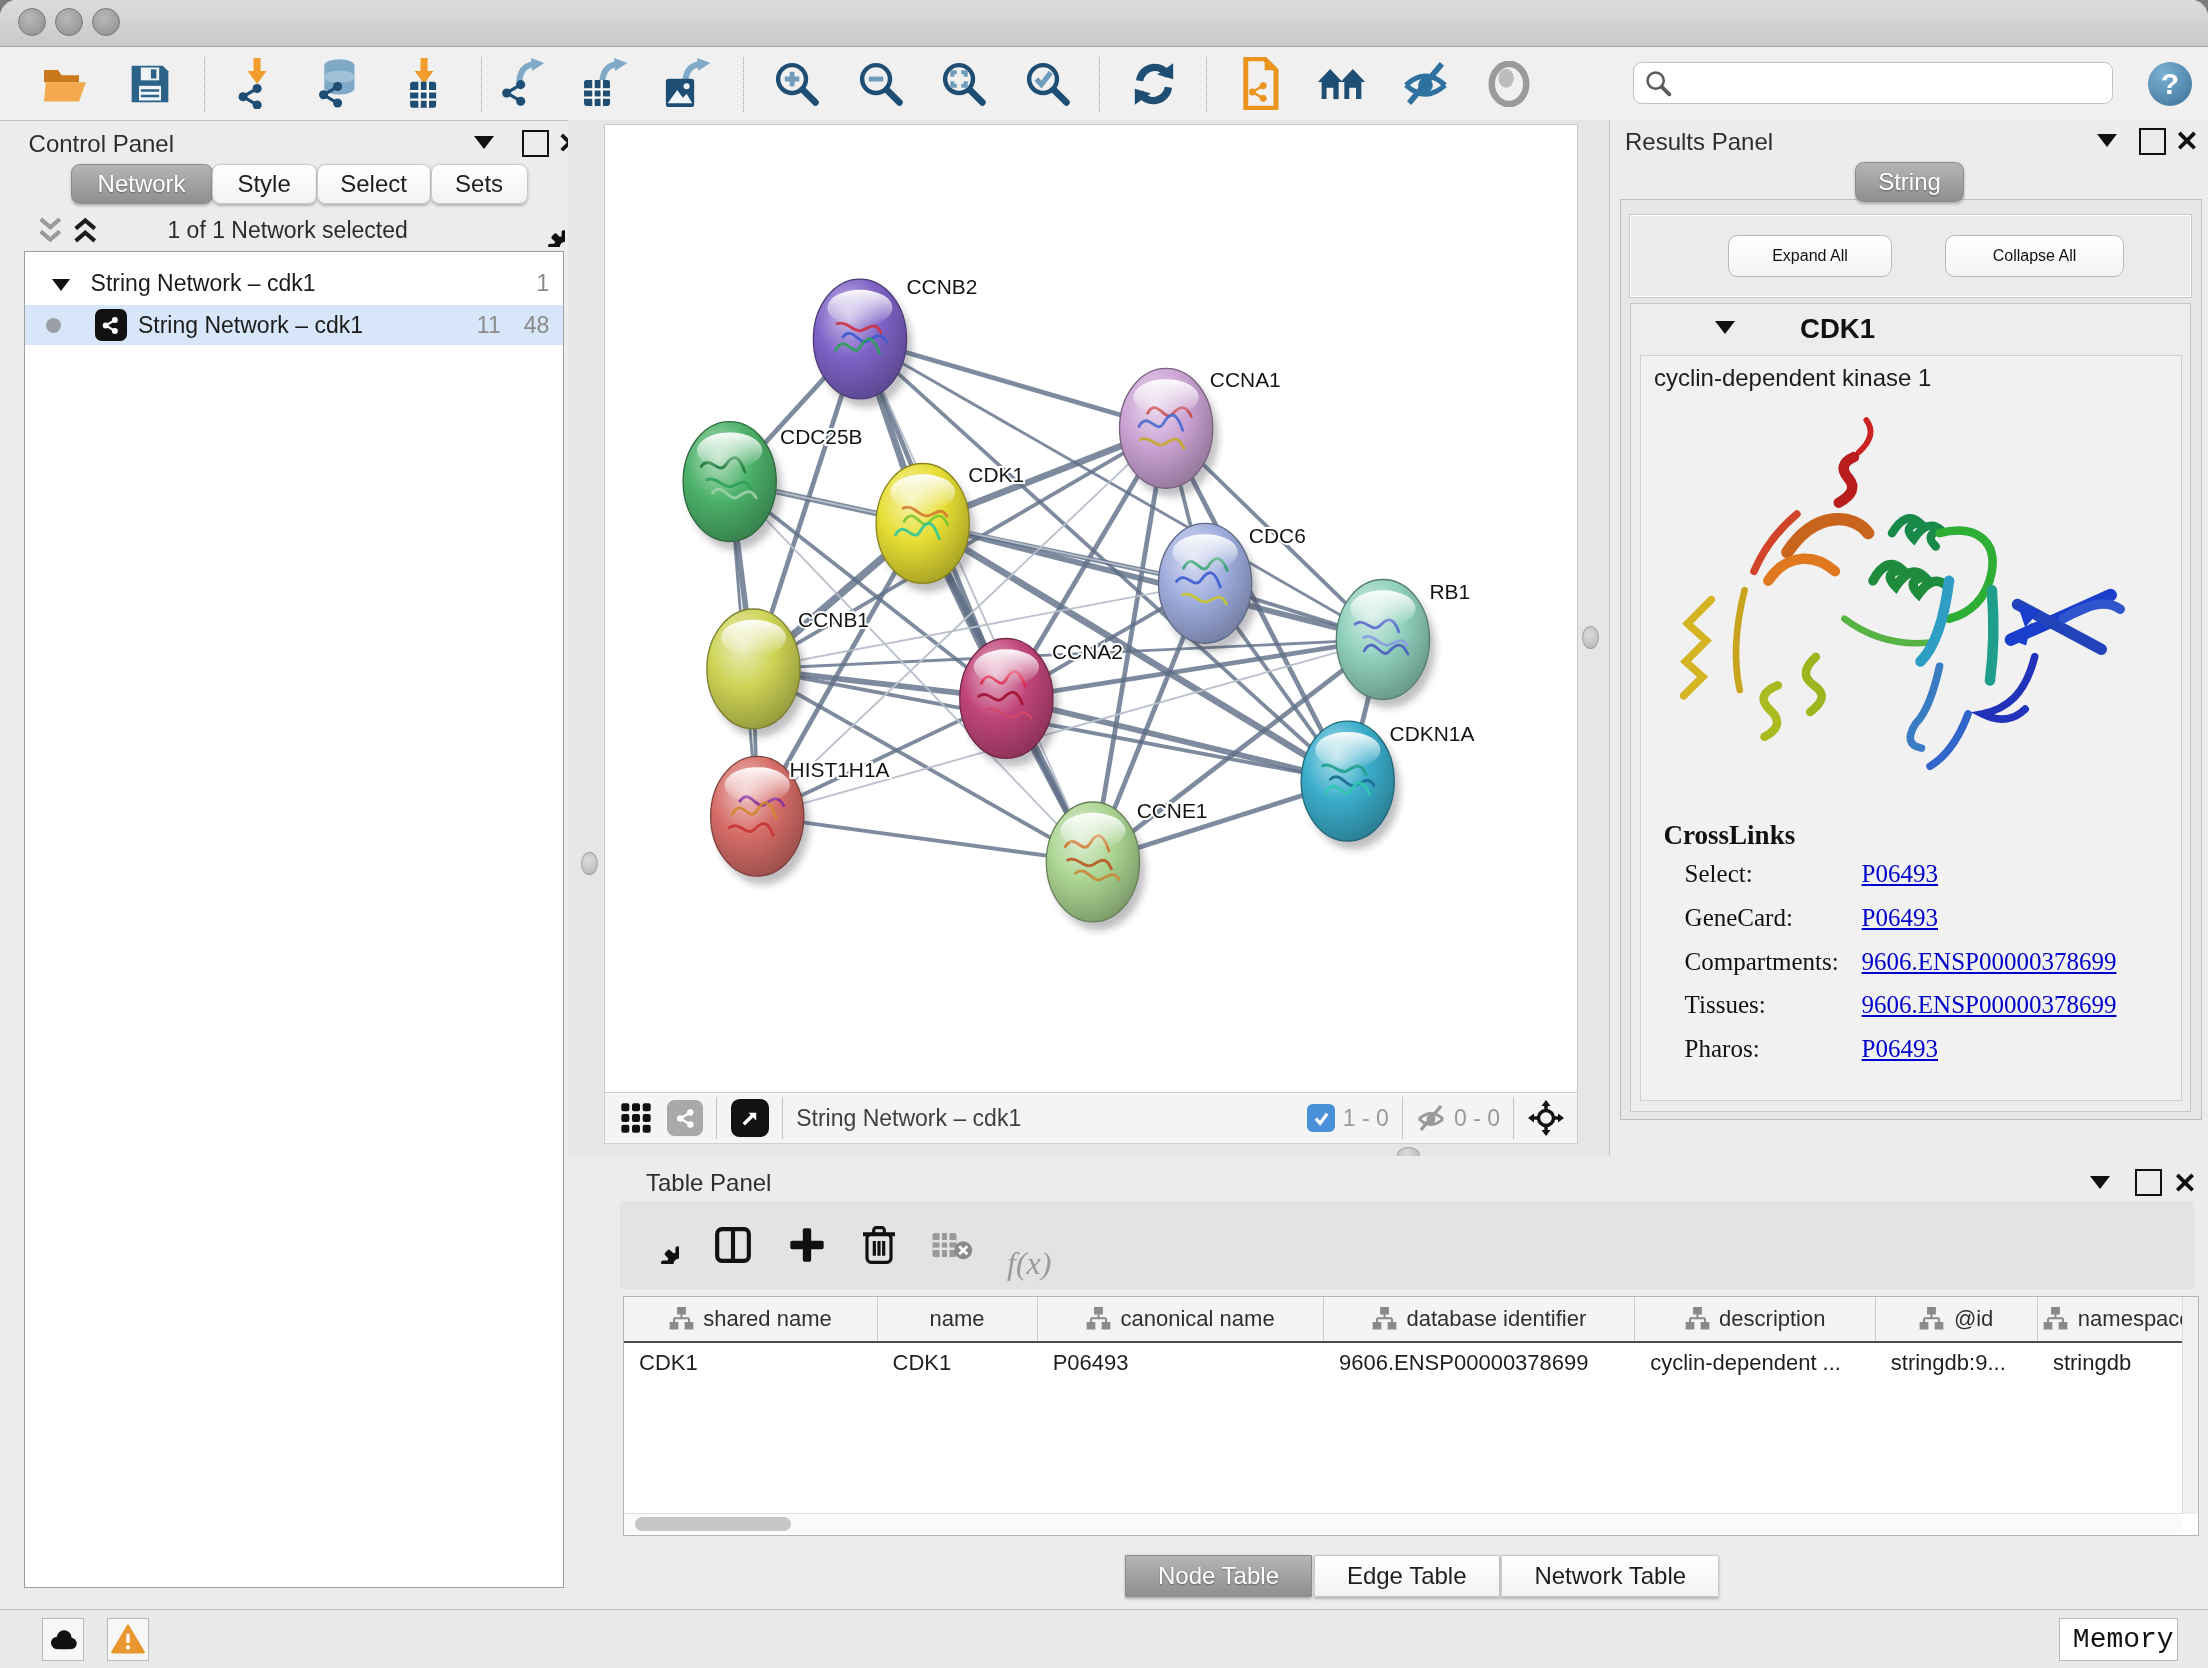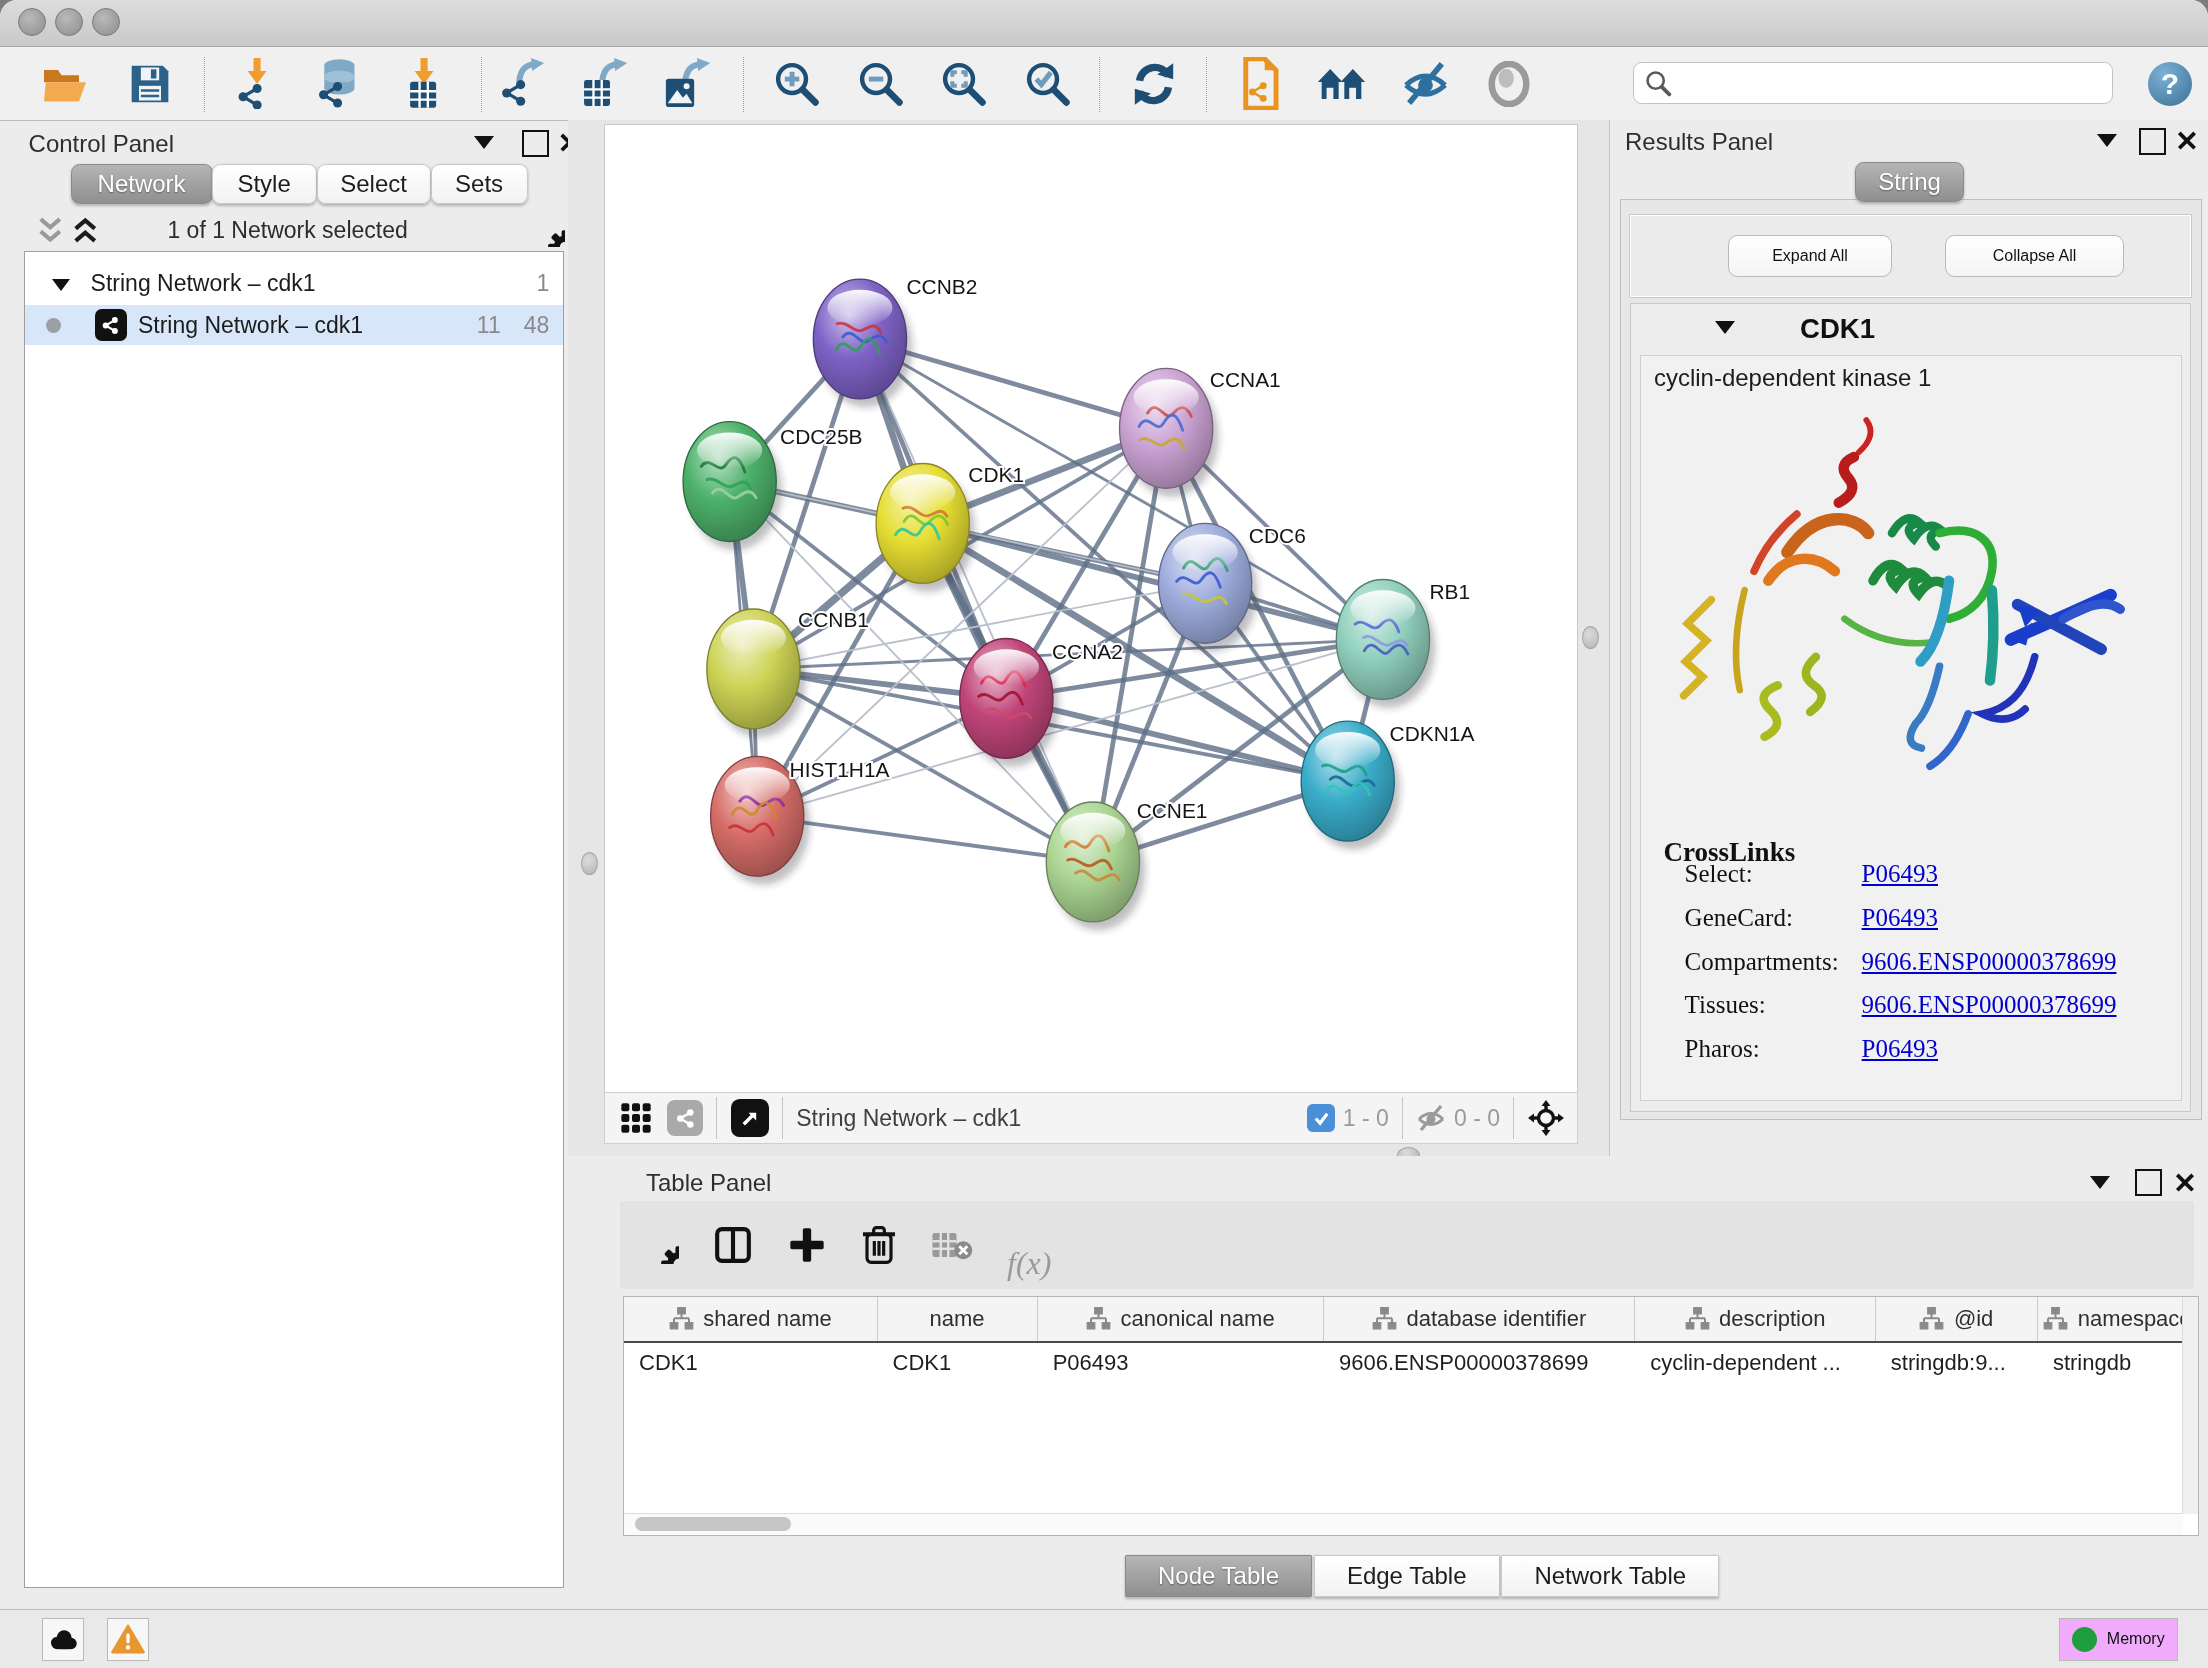--- a/index.html
+++ b/index.html
@@ -67,21 +67,21 @@
     border:1px solid #b9b9b9;border-radius:9.5px;font-size:16px;color:#111;cursor:pointer;
     font-family:"Liberation Sans",sans-serif;}
   .gene-section{position:absolute;left:9.5px;top:103px;width:559px;height:807px;
     border:1px solid #c8c8c8;background:#ededed;}
   .gene-header{position:absolute;left:0;top:0;width:100%;height:49px;display:flex;align-items:center;}
   .gene-name{font-size:27.6px;font-weight:bold;color:#111;}
   .gene-card{position:absolute;left:8.6px;top:51px;width:540px;height:744px;background:#f1f1f1;
     border:1px solid #cfcfcf;}
   .gene-desc{position:absolute;left:13.3px;top:7.6px;font-size:24px;color:#1c1c1c;}
   .xl-title{position:absolute;left:23px;font-family:"Liberation Serif",serif;font-weight:bold;
-    font-size:27px;color:#111;margin-top:17px;}
+    font-size:27px;color:#111;}
   .xl-row{position:absolute;left:44px;width:485px;font-family:"Liberation Serif",serif;
     font-size:25px;color:#111;}
   .xl-link{position:absolute;left:177px;color:#0000cc;text-decoration:underline;cursor:pointer;}
   
   .table-panel{left:568px;top:1156px;width:1641px;height:454px;background:#ececec;}
   .table-toolbar{position:absolute;left:52px;top:45px;width:1574px;height:88px;background:#e3e3e3;
     border-radius:3.8px;display:flex;align-items:center;}
   .tt-btn{background:none;border:none;padding:0;margin:0 17px;cursor:pointer;display:flex;align-items:center;}
   .fx{font-family:"Liberation Serif",serif;font-style:italic;font-size:32px;color:#9a9a9a;margin-top:36px;}
   .data-table{position:absolute;left:55px;top:140px;width:1574px;height:238px;background:#fff;
@@ -95,23 +95,23 @@
   .hscroll{position:absolute;left:0px;bottom:0px;width:1559px;height:21px;background:#fafafa;
     border-top:1px solid #ddd;}
   .hthumb{position:absolute;left:10.5px;top:2.9px;width:156px;height:14.3px;border-radius:7.6px;background:#c6c6c6;}
   .vscroll{position:absolute;right:0;top:0;width:15px;height:217px;background:#f0f0f0;border-left:1px solid #ddd;}
   .table-tabs{position:absolute;left:557px;top:399px;display:flex;}
   .table-tabs .tab{height:40px;padding:0 32px;border-radius:1px;margin-right:1.9px;}
   
   .statusbar{left:0;top:1609px;width:2208px;height:59px;background:#e9e9e9;border-top:1px solid #bdbdbd;}
   .sb-btn{position:absolute;top:7.6px;width:42px;height:43px;background:#f7f7f7;border:1.9px solid #b9b9b9;
     display:flex;align-items:center;justify-content:center;cursor:pointer;padding:0;}
-  .memory-btn{position:absolute;left:2059px;top:7.6px;width:119px;height:43px;background:#f0abfc;
+  .memory-btn{position:absolute;left:2059px;top:7.6px;width:119px;height:43px;background:#ffffff;
     border:1.9px solid #b9b9b9;display:flex;align-items:center;justify-content:center;gap:9.5px;
-    font-size:16px;color:#111;cursor:pointer;font-family:Liberation Sans, sans-serif;}
+    font-size:28px;color:#111;cursor:pointer;font-family:Liberation Mono, monospace;}
   .mem-dot{width:25px;height:25px;border-radius:50%;background:#1f9e3e;}
   .caret{display:inline-block;width:0;height:0;border-left:10.5px solid transparent;
     border-right:10.5px solid transparent;border-top:13.3px solid #111;}
 </style>
 </head>
 <body>
 
 <svg width="0" height="0" style="position:absolute">
   <defs>
     <symbol id="ic-share" viewBox="0 0 24 24">

